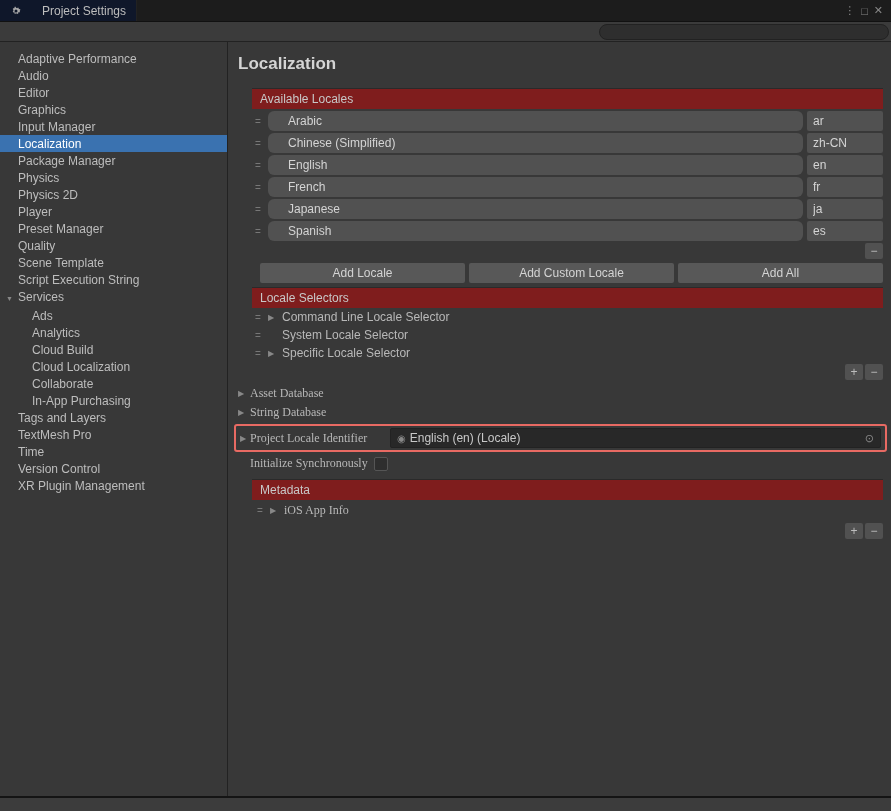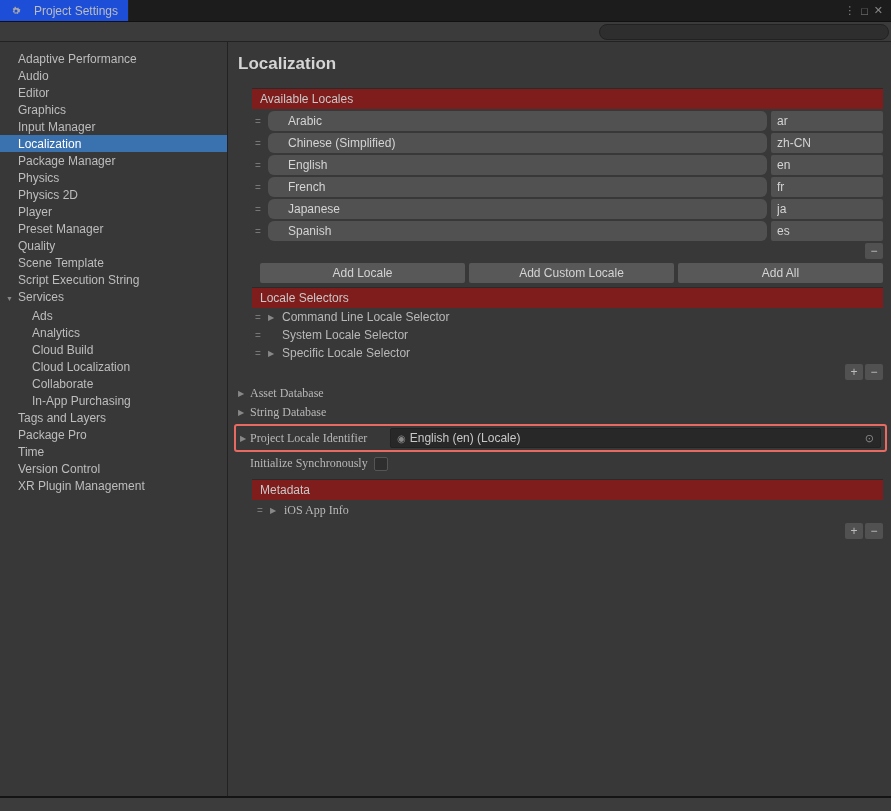--- a/index.html
+++ b/index.html
@@ -1,21 +1,21 @@
 <!DOCTYPE html>
 <html><head>
 <meta charset="utf-8">
 <style>
   * { box-sizing: border-box; margin: 0; padding: 0; font-family: -apple-system, BlinkMacSystemFont, "Segoe UI", Arial, sans-serif; }
   body { background: #383838; color: #bdbdbd; font-size: 12px; width: 891px; height: 811px; overflow: hidden; }
   .window { display: flex; flex-direction: column; height: 100%; }
 
   
   .tabbar { height: 22px; background: #282828; display: flex; align-items: center; border-bottom: 1px solid #111; }
-  .tab { display: flex; align-items: center; gap: 12px; padding: 0 10px; height: 100%; background: #1d4ed8; border-right: 1px solid #222; }
+  .tab { display: flex; align-items: center; gap: 20px; padding: 0 10px; height: 100%; background: #0f172a; border-right: 1px solid #222; }
   .tab-empty { flex: 1; background: #1c1c1c; height: 100%; }
   .tabbar-right { display: flex; align-items: center; gap: 2px; padding: 0 6px; background: #1c1c1c; height: 100%; }
   .win-icon { color: #888; font-size: 11px; padding: 0 2px; }
 
   
   .searchrow { height: 20px; background: #3b3b3b; display: flex; justify-content: flex-end; align-items: center; padding: 2px; border-bottom: 1px solid #222; }
   .search { background: #2e2e2e; border: 1px solid #222; color: #bdbdbd; height: 16px; width: 290px; border-radius: 8px; padding: 0 6px 0 18px; font-size: 11px; position: relative; }
   .search-wrap { position: relative; }
   .search-icon { position: absolute; left: 4px; top: 1px; font-size: 10px; color: #888; }
 
@@ -31,21 +31,21 @@
   .content-title { font-size: 17px; font-weight: 600; color: #d4d4d4; margin: 4px 0 14px 0; }
 
   
   .panel { margin-bottom: 4px; }
   .panel-header { background: #7f1d1d; padding: 3px 8px; font-size: 12px; color: #c8c8c8; border-top: 1px solid #2a2a2a; }
   .panel-header.inset { margin-left: 14px; }
   .locale-list { margin-left: 14px; }
   .locale-row { display: flex; align-items: center; gap: 4px; margin: 2px 0; }
   .drag-handle { width: 12px; color: #777; font-size: 10px; text-align: center; user-select: none; }
   .locale-name { flex: 1; background: #515151; border: none; color: #d4d4d4; padding: 3px 20px; font-size: 12px; border-radius: 6px; }
-  .locale-code { width: 112px; background: #515151; border: none; color: #d4d4d4; padding: 3px 6px; font-size: 12px; border-radius: 2px; }
+  .locale-code { width: 76px; background: #515151; border: none; color: #d4d4d4; padding: 3px 6px; font-size: 12px; border-radius: 2px; }
   .minus-btn-right { display:flex; justify-content:flex-end; margin-top: 2px; }
   .sq-btn { width: 20px; height: 20px; background: #515151; border: none; color: #bdbdbd; font-size: 14px; border-radius: 2px; margin-left: 2px; cursor: pointer; }
   .sq-btn.small { width: 18px; height: 16px; font-size: 12px; }
 
   .btn-row { display: flex; gap: 4px; margin: 4px 0 4px 22px; }
   .wide-btn { flex: 1; background: #585858; border: none; color: #d4d4d4; padding: 3px 0; font-size: 12px; border-radius: 2px; cursor: pointer; text-align: center; }
 
   .selector-row { display: flex; align-items: center; gap: 4px; padding: 2px 0 2px 14px; }
   .selector-row .drag-handle { }
   .foldout { color: #888; font-size: 8px; width: 10px; display:inline-block; }
@@ -118,21 +118,21 @@
         <div class="nav-item">Scene Template</div>
         <div class="nav-item">Script Execution String</div>
         <div class="nav-item parent">Services</div>
         <div class="nav-item child">Ads</div>
         <div class="nav-item child">Analytics</div>
         <div class="nav-item child">Cloud Build</div>
         <div class="nav-item child">Cloud Localization</div>
         <div class="nav-item child">Collaborate</div>
         <div class="nav-item child">In-App Purchasing</div>
         <div class="nav-item">Tags and Layers</div>
-        <div class="nav-item">Package Pro</div>
+        <div class="nav-item">TextMesh Pro</div>
         <div class="nav-item">Time</div>
         <div class="nav-item">Version Control</div>
         <div class="nav-item">XR Plugin Management</div>
       </div>
 
     <div class="content">
       <div class="content-title">Localization</div>
 
       <div class="panel">
         <div class="panel-header inset">Available Locales</div>

